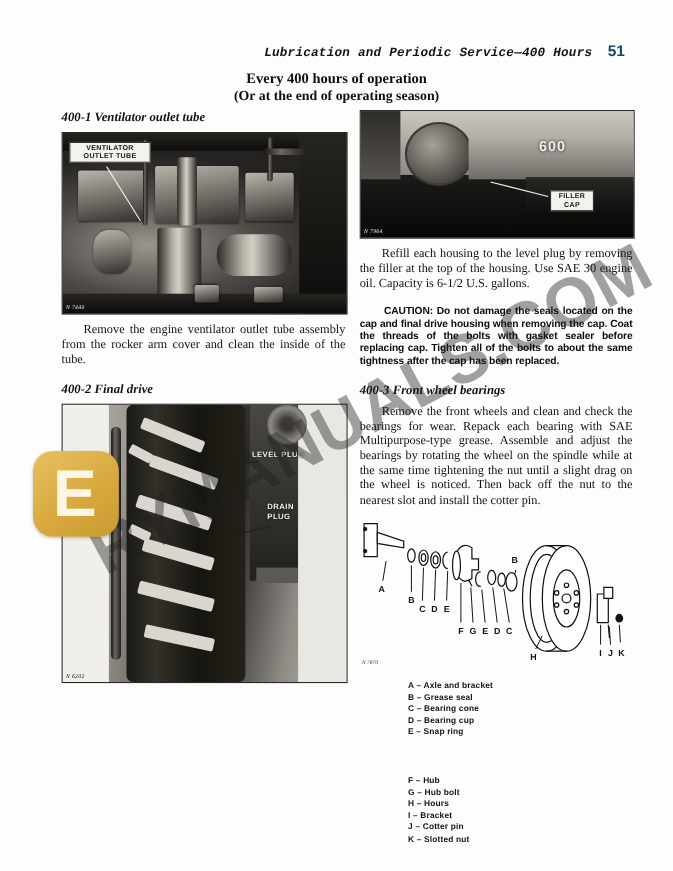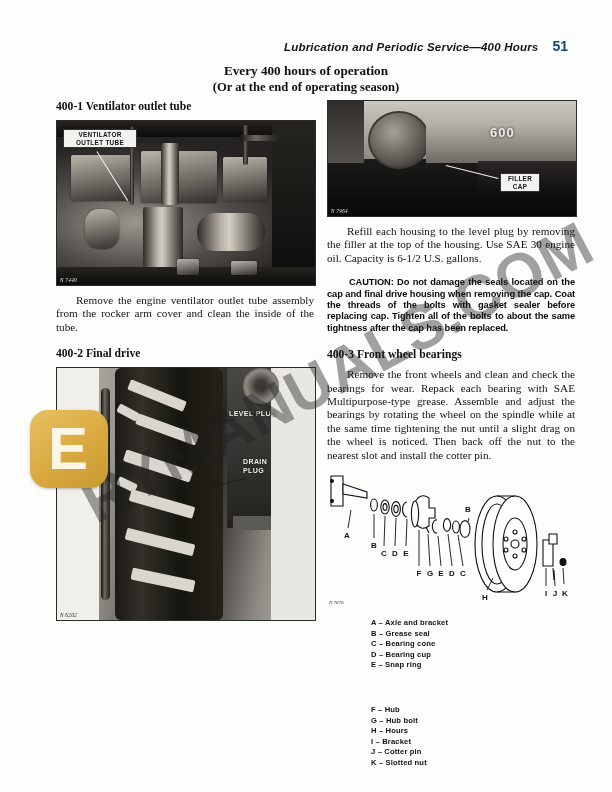--- a/index.html
+++ b/index.html
@@ -26,21 +26,21 @@
     position: absolute;
     top: 38px;
     left: 48px;
     right: 44px;
     display: flex;
     align-items: baseline;
     justify-content: flex-end;
     gap: 14px;
   }
   .header-title {
-    font-family: Liberation Sans, sans-serif;
+    font-family: Liberation Mono, monospace;
     font-style: italic;
     font-weight: bold;
     font-size: 11.5px;
     letter-spacing: 0.2px;
     color: #141414;
   }
   .header-page {
     font-family: "Liberation Sans", sans-serif;
     font-weight: bold;
     font-size: 14px;
@@ -70,20 +70,21 @@
   }
   .col-left  { left: 56px; }
   .col-right { left: 327px; width: 248px; }
 
   .sec-head {
     font-family: "Liberation Serif", serif;
     font-weight: bold;
     font-size: 11.6px;
     margin: 0 0 7px 0;
     color: #101010;
+    font-style: italic;
   }
   p.body {
     font-family: "Liberation Serif", serif;
     font-size: 11.2px;
     line-height: 13.4px;
     text-align: justify;
     margin: 0;
     text-indent: 20px;
     color: #121212;
   }

